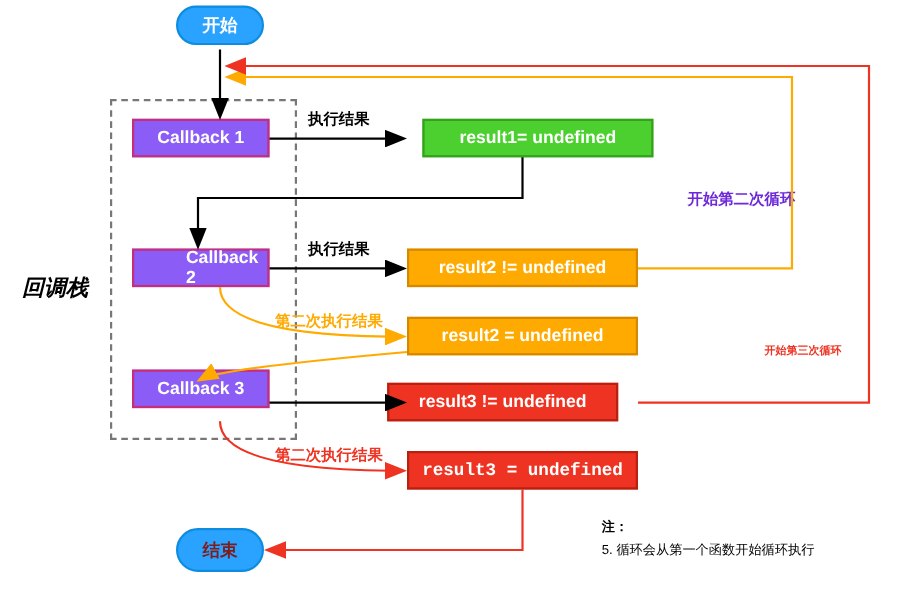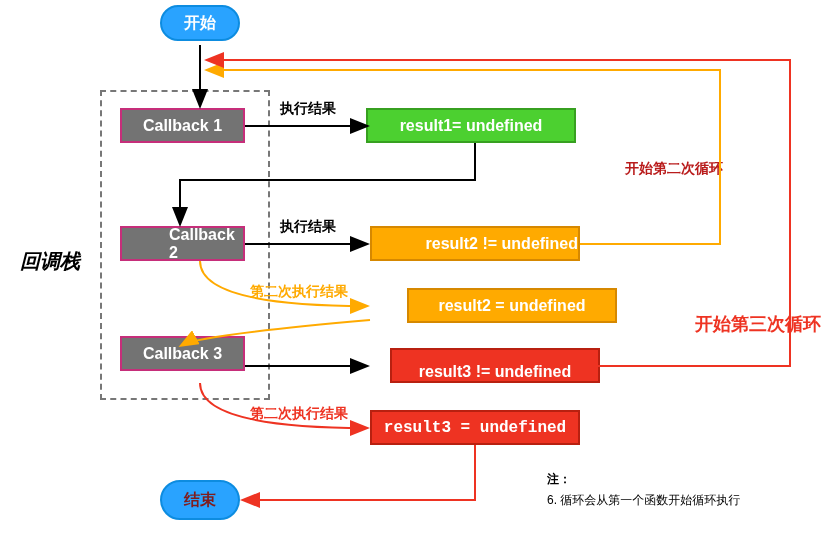--- a/index.html
+++ b/index.html
@@ -2,32 +2,32 @@
 <html><head>
 <meta charset="utf-8">
 <style>
   * { box-sizing: border-box; }
   body { margin: 0; font-family: Arial, "Microsoft YaHei", sans-serif; background: #fff; }
   .canvas { position: relative; width: 826px; height: 538px; }
   .node { position: absolute; display: flex; align-items: center; justify-content: center; font-weight: bold; border: 2px solid; }
   .pill { border-radius: 999px; }
   .start { background: #29a3ff; border-color: #0d8ce0; color: #fff; width: 80px; height: 36px; left: 160px; top: 5px; }
   .end { background: #29a3ff; border-color: #0d8ce0; color: #7f1d1d; width: 80px; height: 40px; left: 160px; top: 480px; }
-  .cb { background: #737373; border-color: #c62e7a; color: #fff; width: 125px; height: 35px; }
+  .cb { background: #8b5cf6; border-color: #c62e7a; color: #fff; width: 125px; height: 35px; }
   .cb1 { left: 120px; top: 108px; }
   .cb2 { left: 120px; top: 226px; padding-left: 47px; }
   .cb3 { left: 120px; top: 336px; justify-content: center; }
   .res { width: 210px; height: 35px; color: #fff; }
   .green { background: #4cd030; border-color: #37a020; }
   .orange { background: #ffaa00; border-color: #d68800; }
   .red { background: #ee3322; border-color: #b82010; }
-  .r1 { left: 366px; top: 108px; }
-  .r2a { left: 370px; top: 226px; justify-content: flex-end; }
-  .r2b { left: 370px; top: 288px; margin-left: 37px; }
-  .r3a { left: 390px; top: 348px; align-items: flex-end; }
+  .r1 { left: 384px; top: 108px; }
+  .r2a { left: 370px; top: 226px; }
+  .r2b { left: 370px; top: 288px; }
+  .r3a { left: 352px; top: 348px; }
   .r3b { left: 370px; top: 410px; font-family: Liberation Mono, monospace; }
   .dashed-box { position: absolute; border: 2px dashed #777; left: 100px; top: 90px; width: 170px; height: 310px; }
   .label { position: absolute; font-weight: bold; }
   svg { position: absolute; left: 0; top: 0; pointer-events: none; }
   .notes { position: absolute; left: 547px; top: 470px; font-size: 12px; line-height: 1.6; }
   .notes b { display: block; margin-bottom: 2px; }
 </style>
 </head>
 <body>
 
@@ -66,26 +66,26 @@
       <span>result3 != undefined</span>
     </div>
   <div class="node res red r3b">
       <span>result3 = undefined</span>
     </div>
 
   <div class="label" style="left:280px; top:100px; font-size:14px;">执行结果</div>
   <div class="label" style="left:280px; top:218px; font-size:14px;">执行结果</div>
   <div class="label" style="left:250px; top:283px; font-size:14px; color:#ffaa00;">第二次执行结果</div>
   <div class="label" style="left:250px; top:405px; font-size:14px; color:#ee3322;">第二次执行结果</div>
-  <div class="label" style="left:625px; top:160px; font-size:14px; color:#b91c1c;">开始第二次循环</div>
-  <div class="label" style="left:695px; top:312px; font-size:18px; color:#ee3322;">开始第三次循环</div>
+  <div class="label" style="left:625px; top:172px; font-size:14px; color:#6d28d9;">开始第二次循环</div>
+  <div class="label" style="left:695px; top:312px; font-size:10px; color:#ee3322;">开始第三次循环</div>
 
   <div class="notes">
     <b>注：</b>
-    <div>6. 循环会从第一个函数开始循环执行</div>
+    <div>5. 循环会从第一个函数开始循环执行</div>
   </div>
 
   <svg width="826" height="538">
     <defs>
       <marker id="ah-black" markerWidth="10" markerHeight="8" refX="8" refY="4" orient="auto">
           <path d="M0,0 L10,4 L0,8 Z" fill="#000"></path>
         </marker>
       <marker id="ah-orange" markerWidth="10" markerHeight="8" refX="8" refY="4" orient="auto">
           <path d="M0,0 L10,4 L0,8 Z" fill="#ffaa00"></path>
         </marker>

